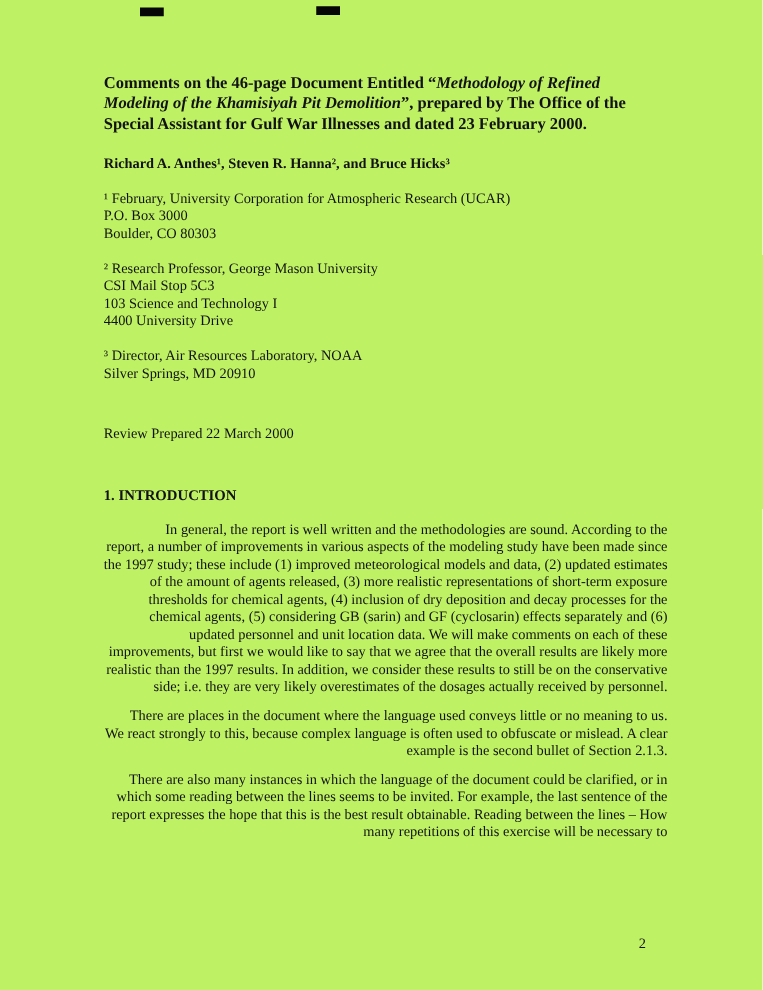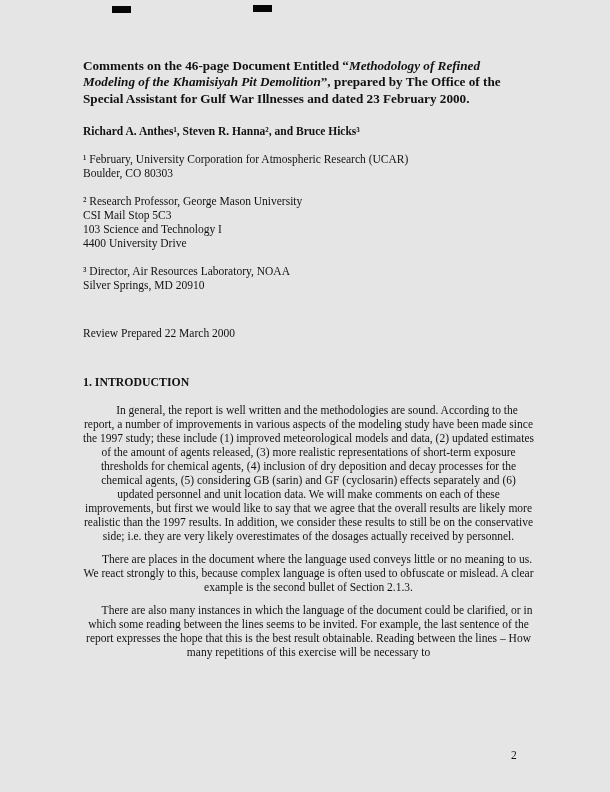--- a/index.html
+++ b/index.html
@@ -4,21 +4,21 @@
 <style>
   html, body {
     margin: 0;
     padding: 0;
     background: #ffffff;
   }
   .page {
     position: relative;
     width: 610px;
     height: 792px;
-    background: #e5e5e5;
+    background: #bef264;
     font-family: "Liberation Serif", "DejaVu Serif", serif;
     color: #121212;
     overflow: hidden;
     box-sizing: border-box;
   }
   .scan-artifact {
     position: absolute;
     background: #060606;
   }
   .scan-artifact.left  { left: 112px; top: 6px;  width: 19px; height: 7px; }
@@ -59,21 +59,21 @@
     margin: 35px 0 0 0;
     font-size: 11.8px;
     line-height: 14px;
     font-weight: bold;
   }
   .body-para {
     margin: 14px 0 0 0;
     font-size: 11.5px;
     line-height: 14px;
     text-indent: 17px;
-    text-align: center;
+    text-align: right;
   }
   .body-para + .body-para {
     margin-top: 9px;
   }
   .page-number {
     position: absolute;
     left: 511px;
     top: 748px;
     font-size: 11.5px;
     line-height: 14px;
@@ -88,20 +88,21 @@
   <div class="scan-artifact right"></div>
 
   <div class="content">
 
     <p class="title"><span>Comments on the 46-page Document Entitled “</span><span class="doc-name">Methodology of Refined Modeling of the Khamisiyah Pit Demolition</span><span>”, prepared by The Office of the Special Assistant for Gulf War Illnesses and dated 23 February 2000.</span></p>
 
     <p class="authors">Richard A. Anthes¹, Steven R. Hanna², and Bruce Hicks³</p>
 
     <div class="affiliation">
       <div>¹ February, University Corporation for Atmospheric Research (UCAR)</div>
+      <div>P.O. Box 3000</div>
       <div>Boulder, CO 80303</div>
     </div>
 
     <div class="affiliation">
       <div>² Research Professor, George Mason University</div>
       <div>CSI Mail Stop 5C3</div>
       <div>103 Science and Technology I</div>
       <div>4400 University Drive</div>
     </div>
 

